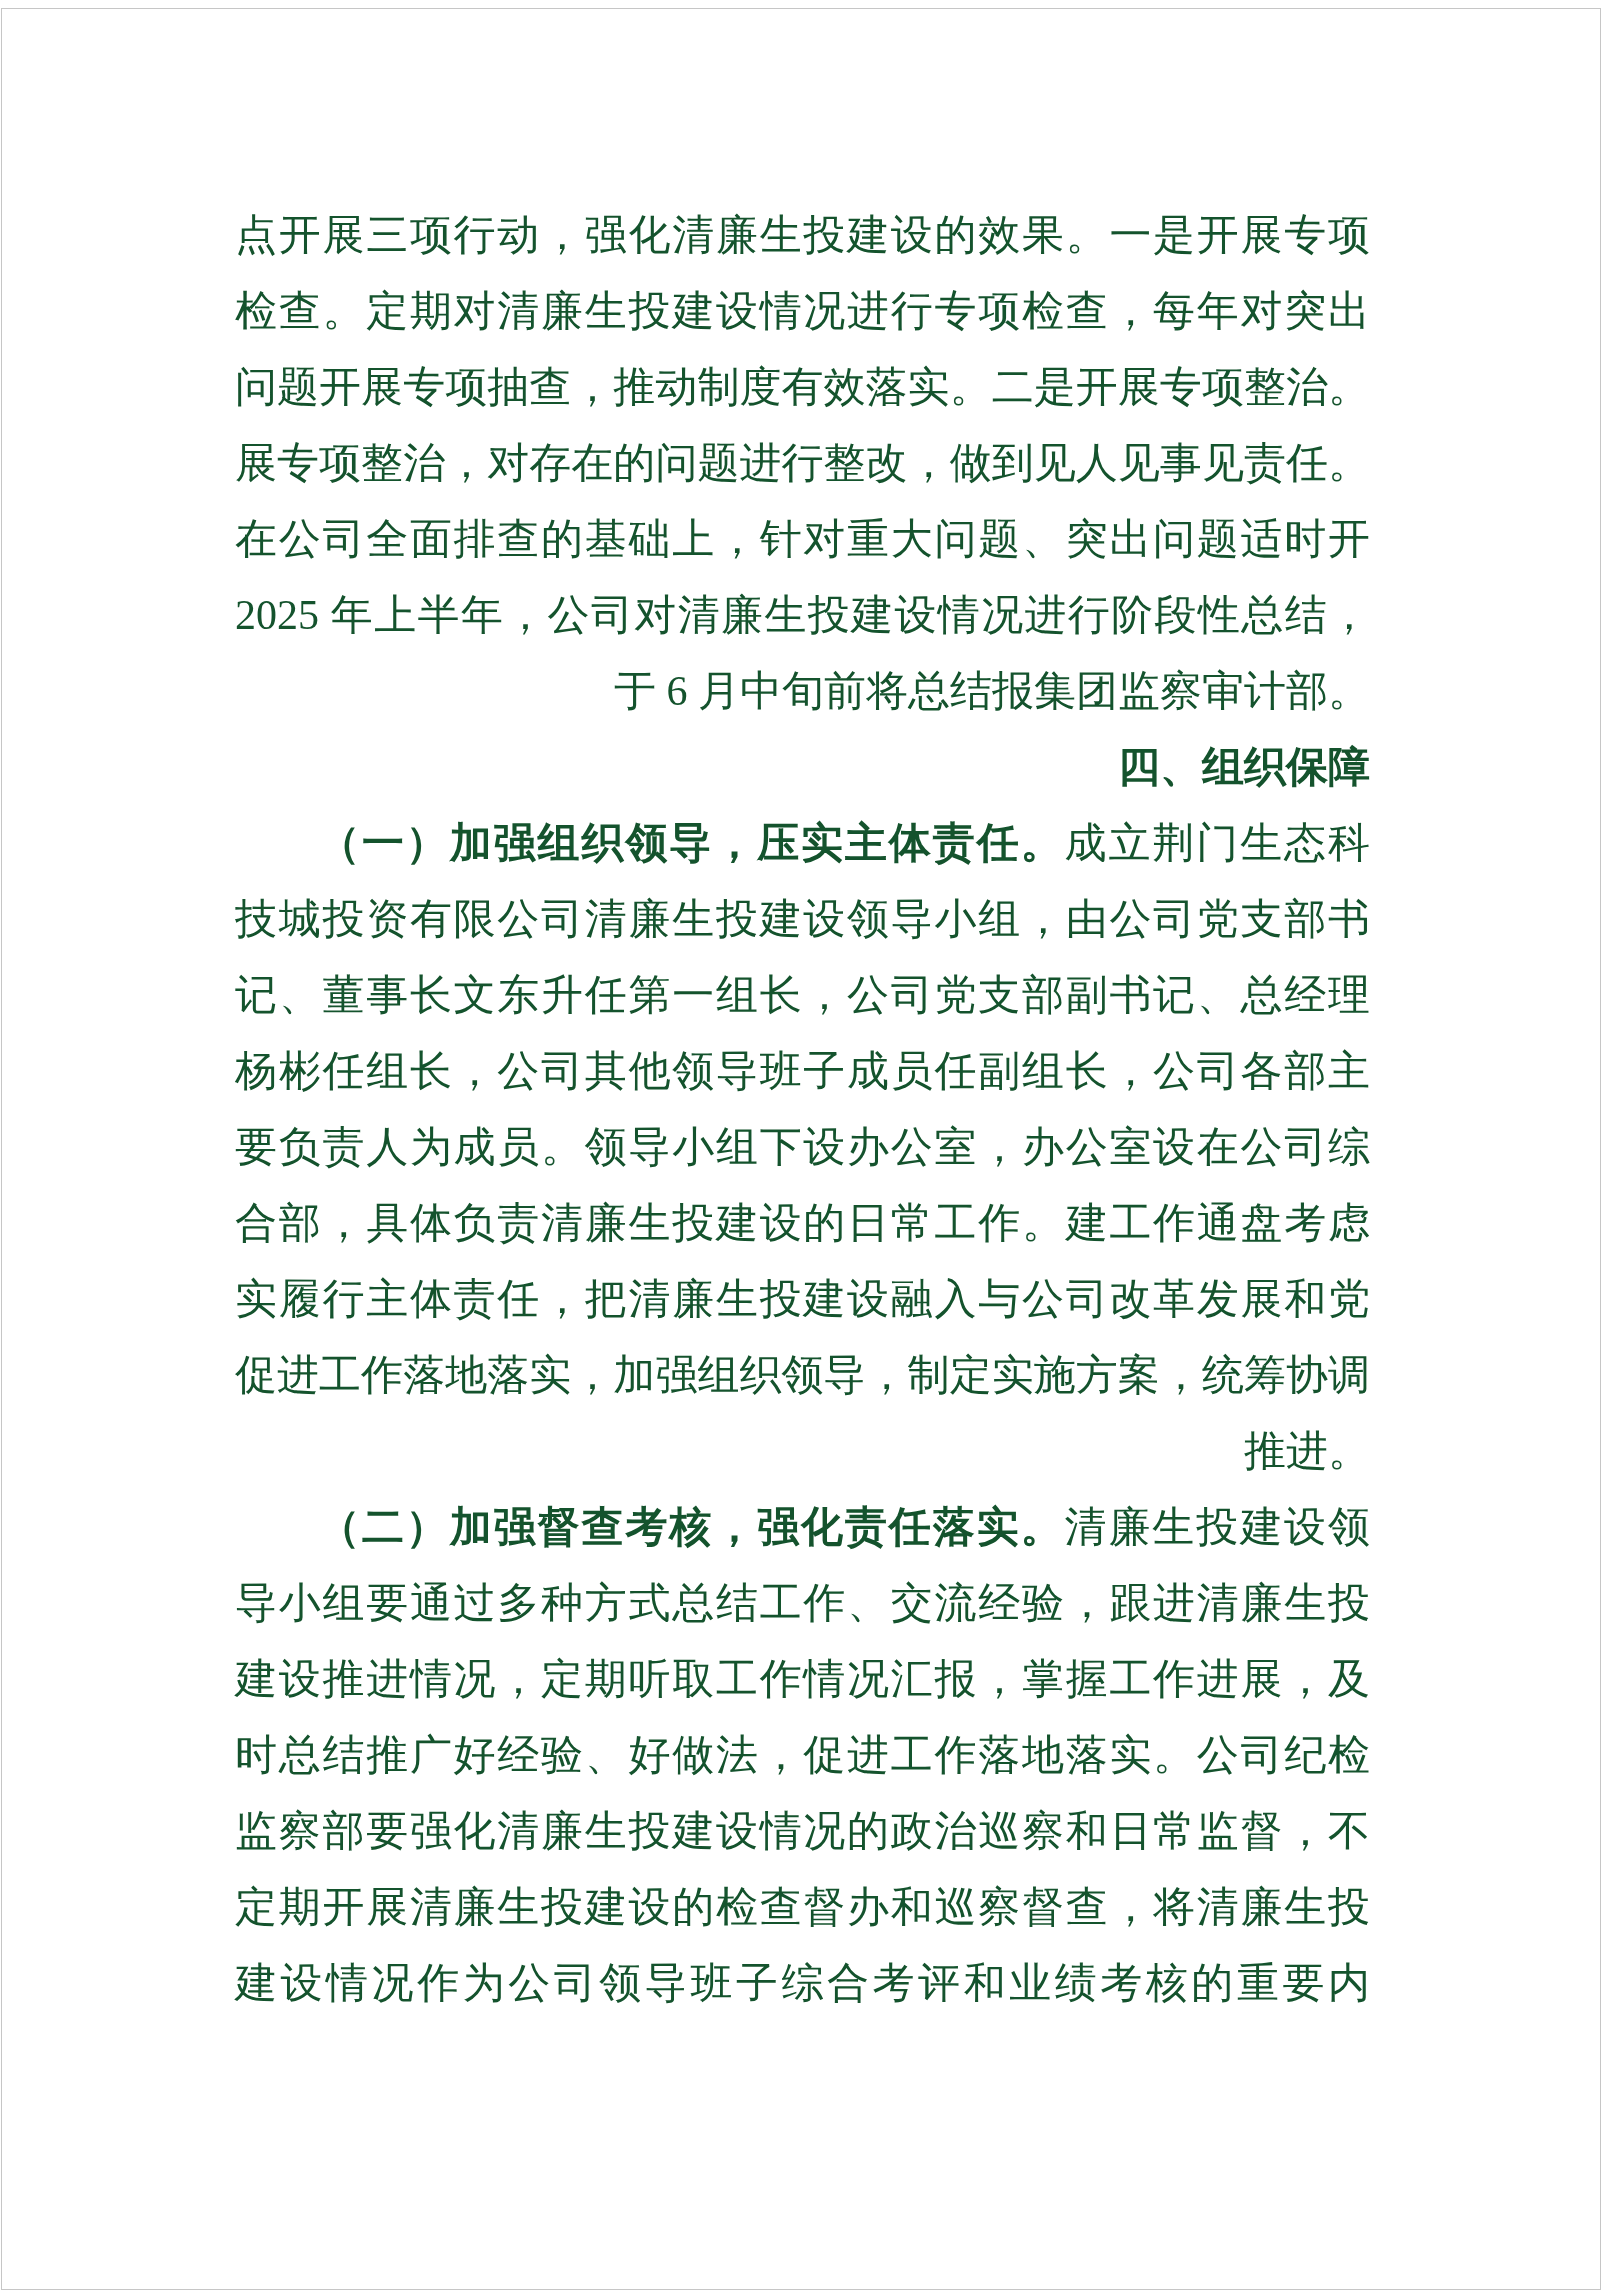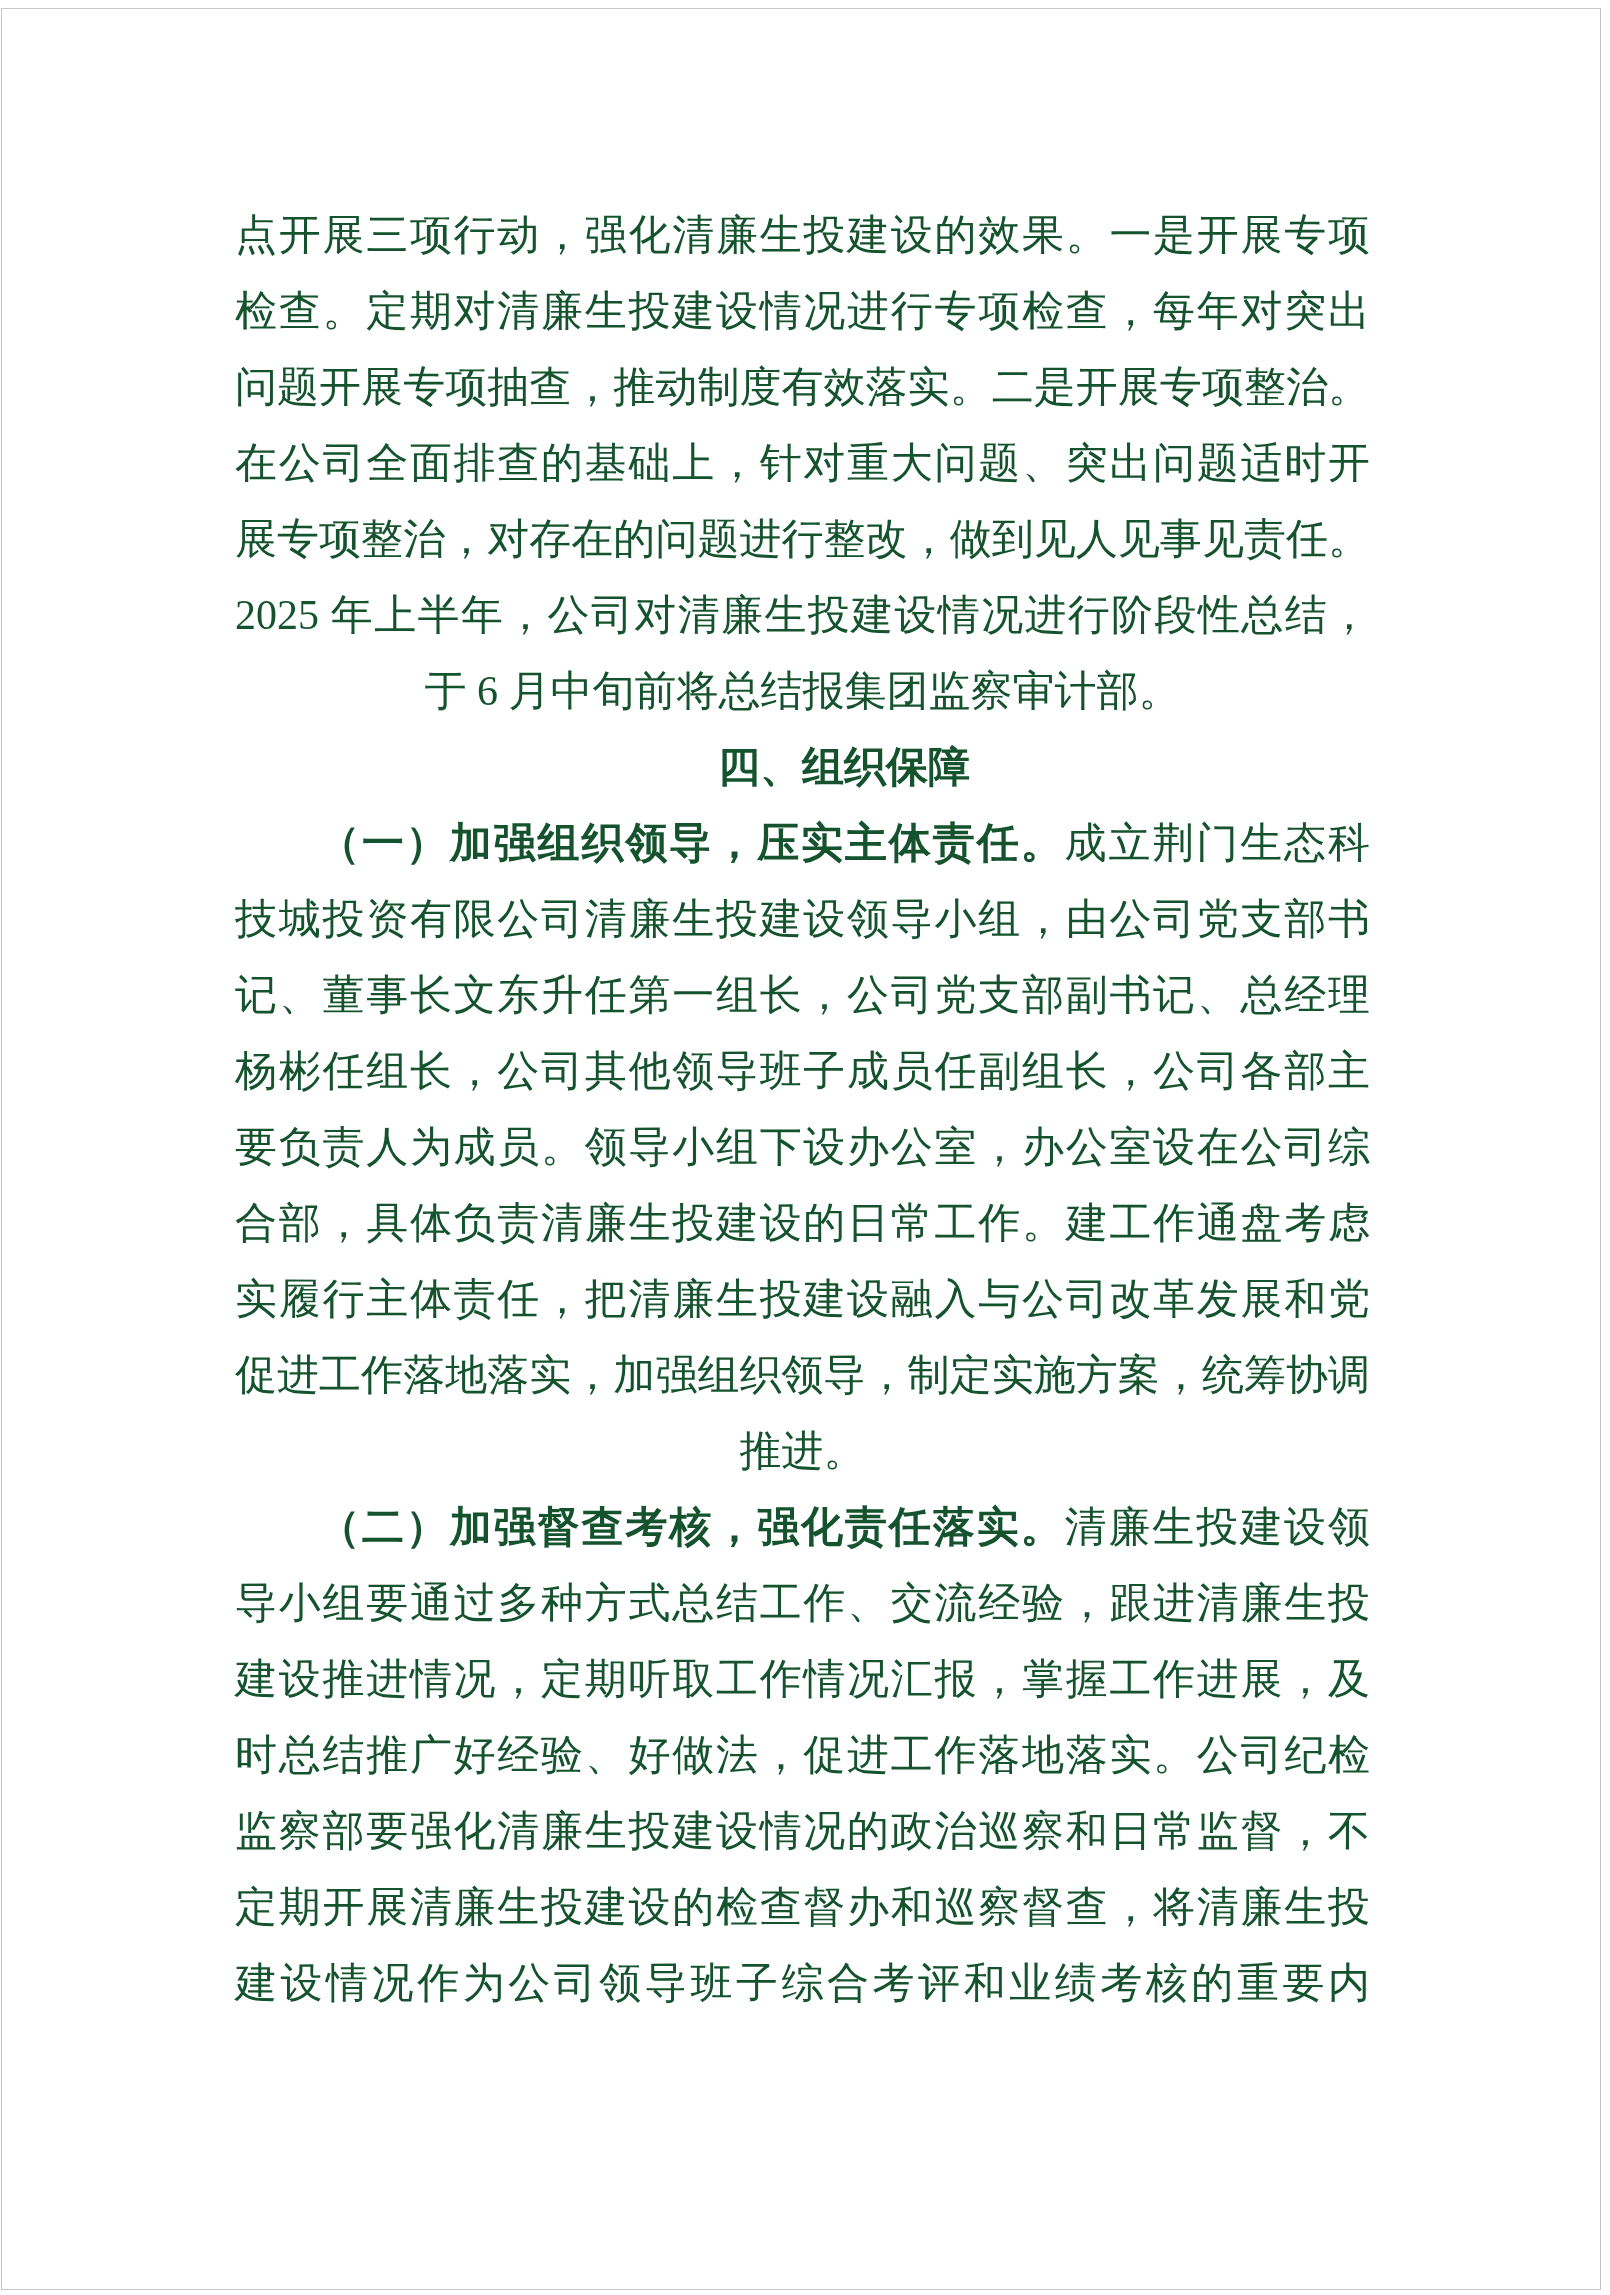--- a/index.html
+++ b/index.html
@@ -27,21 +27,21 @@
     position: absolute;
     left: 235px;
     top: 197px;
     width: 1135px;
     color: #2a2a2a;
     font-size: 42px;
   }
   .line {
     height: 76px;
     line-height: 76px;
-    text-align: center;
+    text-align: right;
     white-space: nowrap;
   }
   .line.j {
     white-space: normal;
     text-align: justify;
     text-align-last: justify;
   }
   .line.indent {
     text-indent: 83px;
   }
@@ -51,22 +51,22 @@
 </style>
 </head>
 <body>
 
 <div>
   <div class="page-frame"></div>
   <div class="text-body" id="text-body" style="color: #14532d;">
       <div class="line j"><span class="run">点开展三项行动，强化清廉生投建设的效果。一是开展专项</span></div>
       <div class="line j"><span class="run">检查。定期对清廉生投建设情况进行专项检查，每年对突出</span></div>
       <div class="line j"><span class="run">问题开展专项抽查，推动制度有效落实。二是开展专项整治。</span></div>
+      <div class="line j"><span class="run">展专项整治，对存在的问题进行整改，做到见人见事见责任。</span></div>
       <div class="line j"><span class="run">在公司全面排查的基础上，针对重大问题、突出问题适时开</span></div>
-      <div class="line j"><span class="run">展专项整治，对存在的问题进行整改，做到见人见事见责任。</span></div>
       <div class="line j"><span class="run">2025 年上半年，公司对清廉生投建设情况进行阶段性总结，</span></div>
       <div class="line"><span class="run">于 6 月中旬前将总结报集团监察审计部。</span></div>
       <div class="line indent"><span class="run-bold">四、组织保障</span></div>
       <div class="line j indent"><span class="run-bold">（一）加强组织领导，压实主体责任。</span><span class="run">成立荆门生态科</span></div>
       <div class="line j"><span class="run">技城投资有限公司清廉生投建设领导小组，由公司党支部书</span></div>
       <div class="line j"><span class="run">记、董事长文东升任第一组长，公司党支部副书记、总经理</span></div>
       <div class="line j"><span class="run">杨彬任组长，公司其他领导班子成员任副组长，公司各部主</span></div>
       <div class="line j"><span class="run">要负责人为成员。领导小组下设办公室，办公室设在公司综</span></div>
       <div class="line j"><span class="run">合部，具体负责清廉生投建设的日常工作。建工作通盘考虑</span></div>
       <div class="line j"><span class="run">实履行主体责任，把清廉生投建设融入与公司改革发展和党</span></div>

